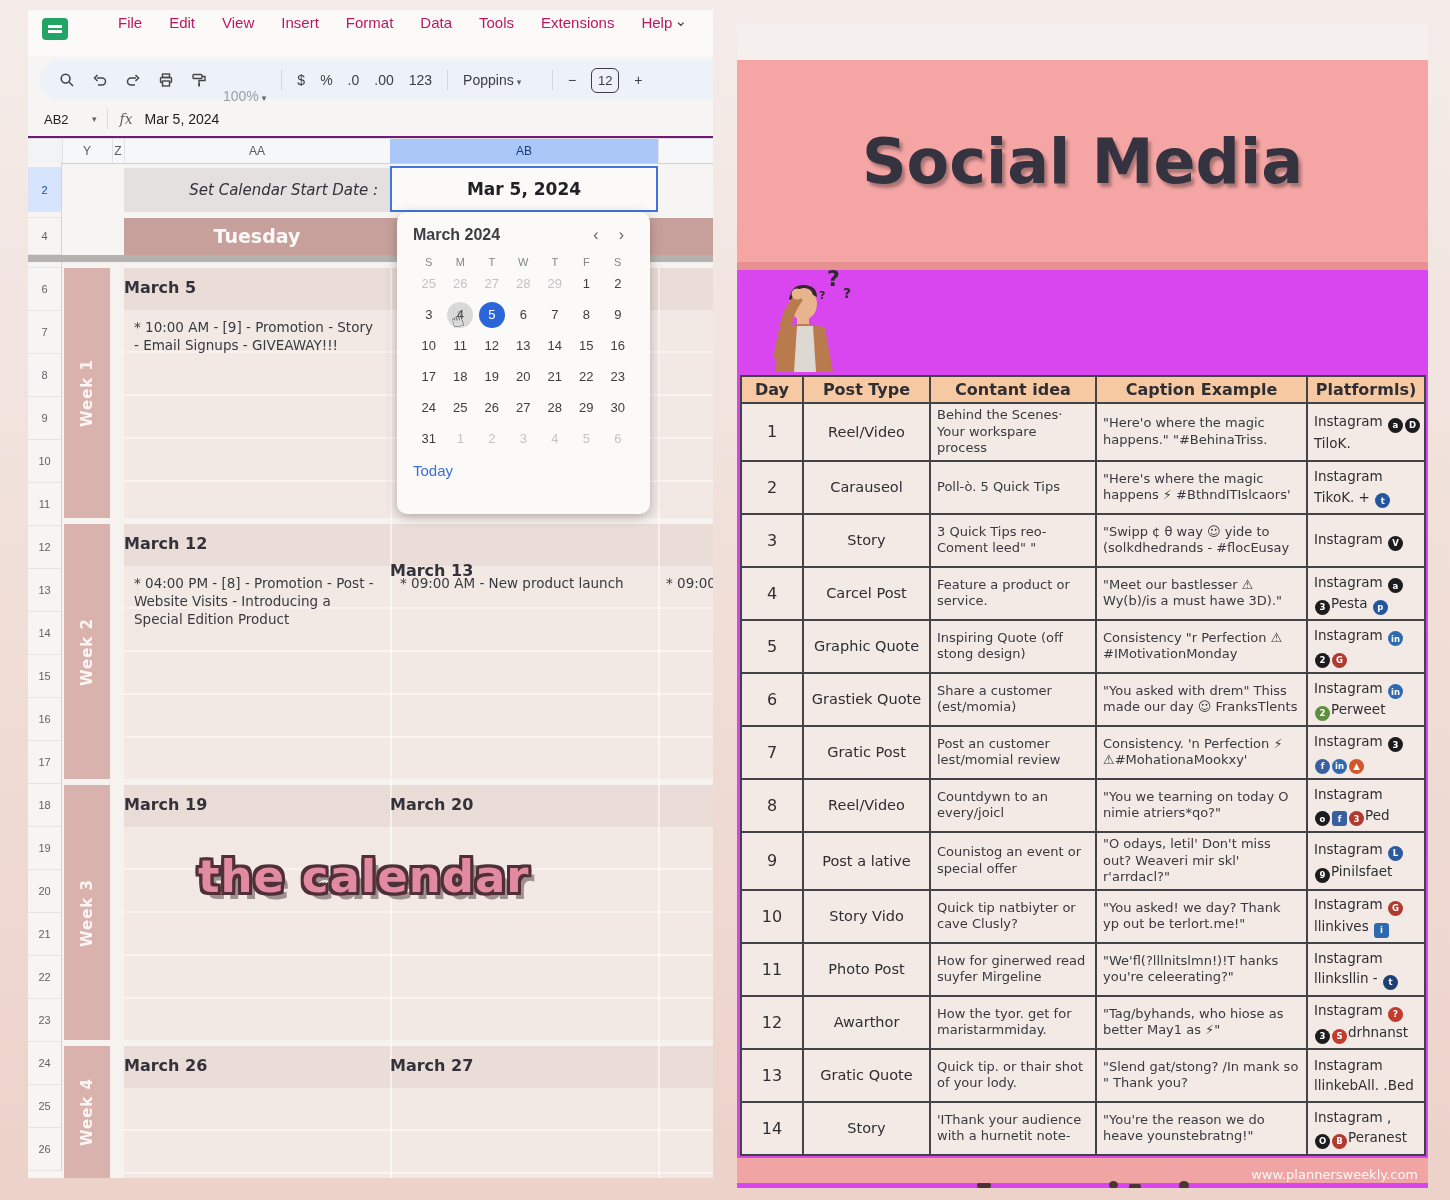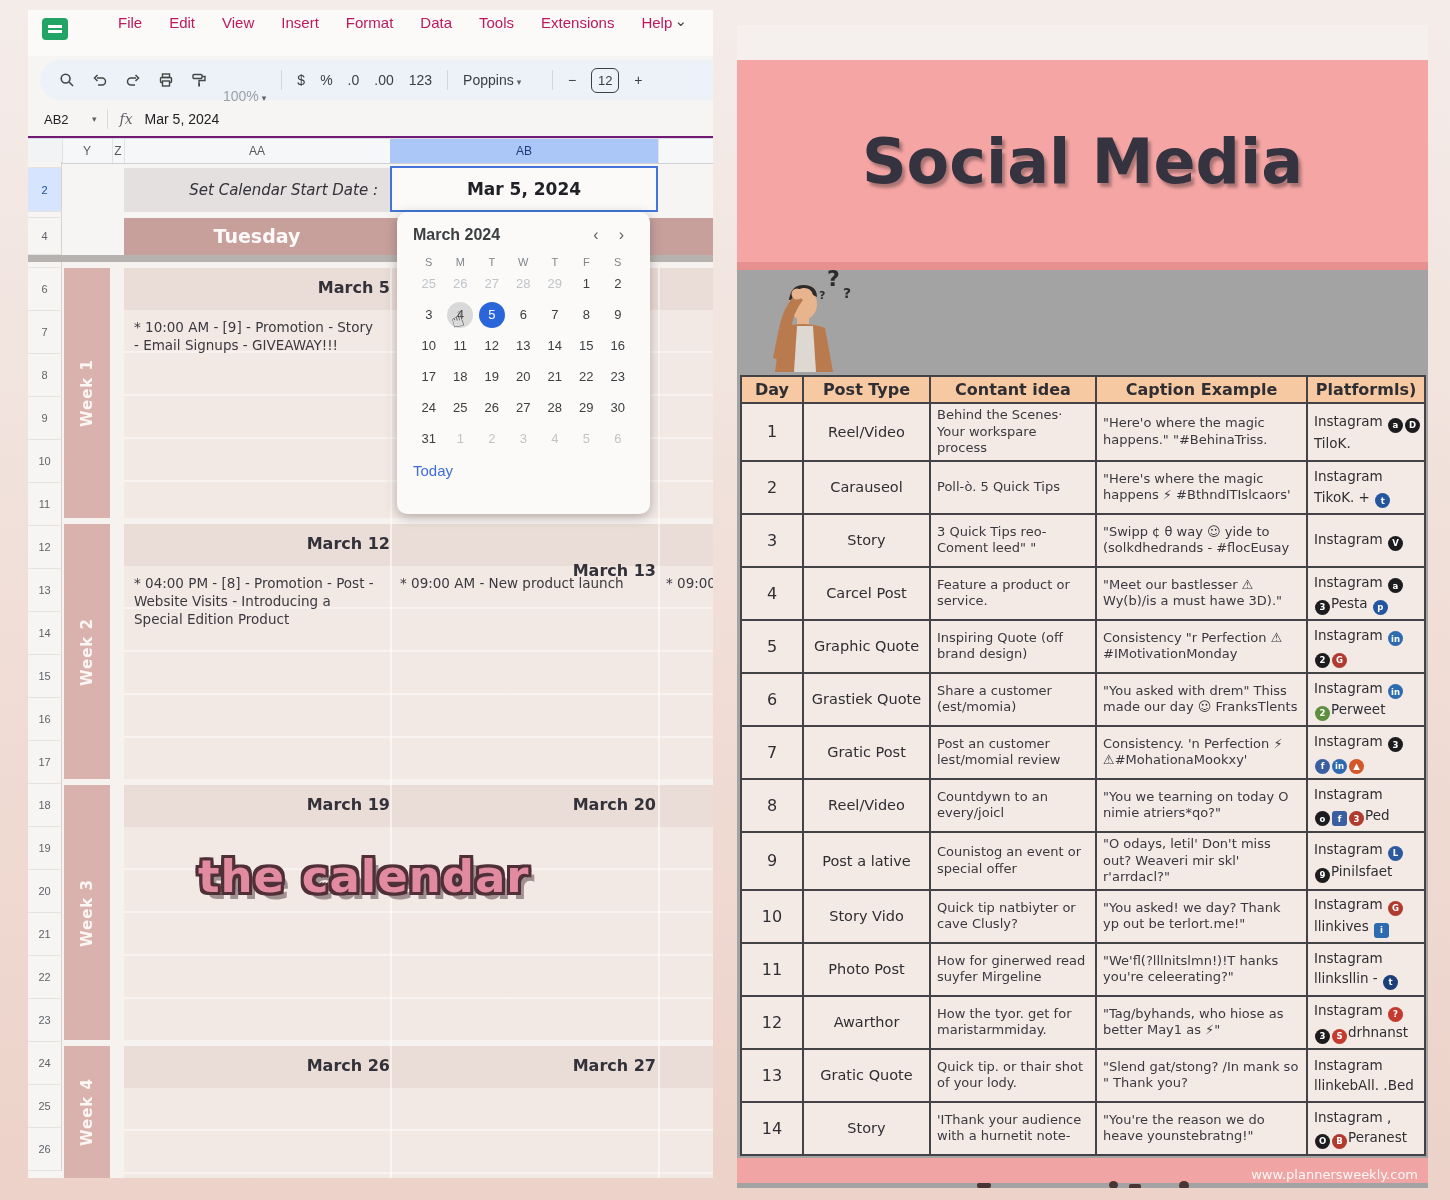--- a/index.html
+++ b/index.html
@@ -56,21 +56,21 @@
   
   .gridarea{position:absolute;left:34px;top:252px;width:651px;height:916px;background:#f6f2ef;}
   .wk{position:absolute;left:2px;width:46px;background:#d9b2ad;display:flex;align-items:center;justify-content:center;}
   .wk span{writing-mode:vertical-rl;transform:rotate(180deg);color:#fbf6f4;font-family:"DejaVu Sans",sans-serif;
            font-weight:bold;font-size:15px;letter-spacing:1px;}
   .band-head{position:absolute;left:62px;width:589px;height:42px;background:#eadcd6;}
   .band-body{position:absolute;left:62px;width:589px;background:#f2e9e5;
       background-image:repeating-linear-gradient(180deg,transparent 0 41px,rgba(255,255,255,.45) 41px 43px);}
   .vline{position:absolute;top:6px;bottom:0;width:2px;background:rgba(255,255,255,.55);}
   .dayhead{position:absolute;font-family:"DejaVu Sans",sans-serif;font-weight:bold;font-size:16px;color:#33323a;
-           width:266px;text-align:right;}
+           width:266px;text-align:left;}
   .event{position:absolute;font-family:"DejaVu Sans",sans-serif;font-size:13.5px;color:#3a3940;line-height:1.35;}
   .overlay-text{position:absolute;left:136px;top:588px;font-family:"DejaVu Sans",sans-serif;font-weight:800;
       font-size:45px;letter-spacing:1px;color:#e28ba0;
       text-shadow:3px 3px 0 #4f3038,-3px 3px 0 #4f3038,3px -3px 0 #4f3038,-3px -3px 0 #4f3038,
                   0 3px 0 #4f3038,0 -3px 0 #4f3038,3px 0 0 #4f3038,-3px 0 0 #4f3038,6px 7px 0 rgba(60,35,42,.45);}
   
   .datepicker{position:absolute;left:369px;top:202px;width:253px;height:302px;background:#fbfaf8;border-radius:10px;
       box-shadow:0 3px 12px rgba(60,50,50,.35);padding:14px 16px;box-sizing:border-box;z-index:5;
       font-family:"Liberation Sans",sans-serif;}
   .dp-head{display:flex;align-items:center;}
@@ -81,21 +81,21 @@
   .dp-wd{width:31.5px;text-align:center;font-size:11px;color:#80868b;}
   .dp-cell{width:31.5px;height:31px;display:flex;align-items:center;justify-content:center;font-size:13px;color:#3c4043;position:relative;}
   .dp-cell.muted{color:#c0c4c9;}
   .dp-cell.sel .dnum{width:26px;height:26px;border-radius:50%;background:#2a66d9;color:#fff;display:flex;align-items:center;justify-content:center;}
   .dp-cell.hover .dnum{width:26px;height:26px;border-radius:50%;background:#d9d9d9;display:flex;align-items:center;justify-content:center;}
   .dp-cell.hover::after{content:"☝";position:absolute;left:6px;top:9px;font-size:21px;color:#1f1f1f;
       font-family:"DejaVu Sans",sans-serif;transform:rotate(-14deg);text-shadow:0 0 2px #fff;}
   .dp-today{display:inline-block;margin-top:8px;font-size:15px;font-weight:normal;color:#3f6fd6;}
 
   
-  .poster{position:absolute;left:737px;top:25px;width:691px;height:1163px;background:#a3a3a3;overflow:hidden;
+  .poster{position:absolute;left:737px;top:25px;width:691px;height:1163px;background:#d946ef;overflow:hidden;
           font-family:"DejaVu Sans",sans-serif;}
   .p-top{position:absolute;left:0;top:0;width:691px;height:35px;background:#f5efed;}
   .banner{position:absolute;left:0;top:35px;width:691px;height:202px;background:#f4a5a4;border-bottom:8px solid #e69190;
           display:flex;flex-direction:column;align-items:center;justify-content:center;gap:6px;}
   .banner .t1,.banner .t2{font-weight:800;color:#34333f;text-shadow:3px 4px 3px rgba(100,70,70,.5);white-space:nowrap;}
   .banner .t1{font-size:62px;} .banner .t2{font-size:60px;}
   .stuck{position:absolute;left:0;top:237px;width:691px;height:113px;}
   .man{position:absolute;left:12px;top:4px;}
   .qbox{position:absolute;left:142px;top:27px;width:468px;height:76px;border:2.5px dashed #2e2d2d;border-radius:30px;
         box-sizing:border-box;display:flex;align-items:center;justify-content:center;}
@@ -507,21 +507,21 @@
           <td class="c-idea">Feature a product or service.</td>
           <td class="c-cap">"Meet our bastlesser ⚠ Wy(b)/is a must hawe 3D)."</td>
           <td class="c-plat">
             <div class="plat-line"><span>Instagram </span><span class="picon" style="background: rgb(28, 28, 30);">a</span></div>
             <div class="plat-line"><span class="picon" style="background: rgb(28, 28, 30);">3</span><span>Pesta </span><span class="picon" style="background: rgb(36, 86, 160);">p</span></div>
           </td>
         </tr>
         <tr>
           <td class="c-day">5</td>
           <td class="c-type">Graphic Quote</td>
-          <td class="c-idea">Inspiring Quote (off brand design)</td>
+          <td class="c-idea">Inspiring Quote (off stong design)</td>
           <td class="c-cap">Consistency "r Perfection ⚠ #IMotivationMonday</td>
           <td class="c-plat">
             <div class="plat-line"><span>Instagram </span><span class="picon" style="background: rgb(45, 106, 176);">in</span></div>
             <div class="plat-line"><span class="picon" style="background: rgb(28, 28, 30);">2</span><span class="picon" style="background: rgb(176, 58, 46);">G</span></div>
           </td>
         </tr>
         <tr>
           <td class="c-day">6</td>
           <td class="c-type">Grastiek Quote</td>
           <td class="c-idea">Share a customer (est/momia)</td>

